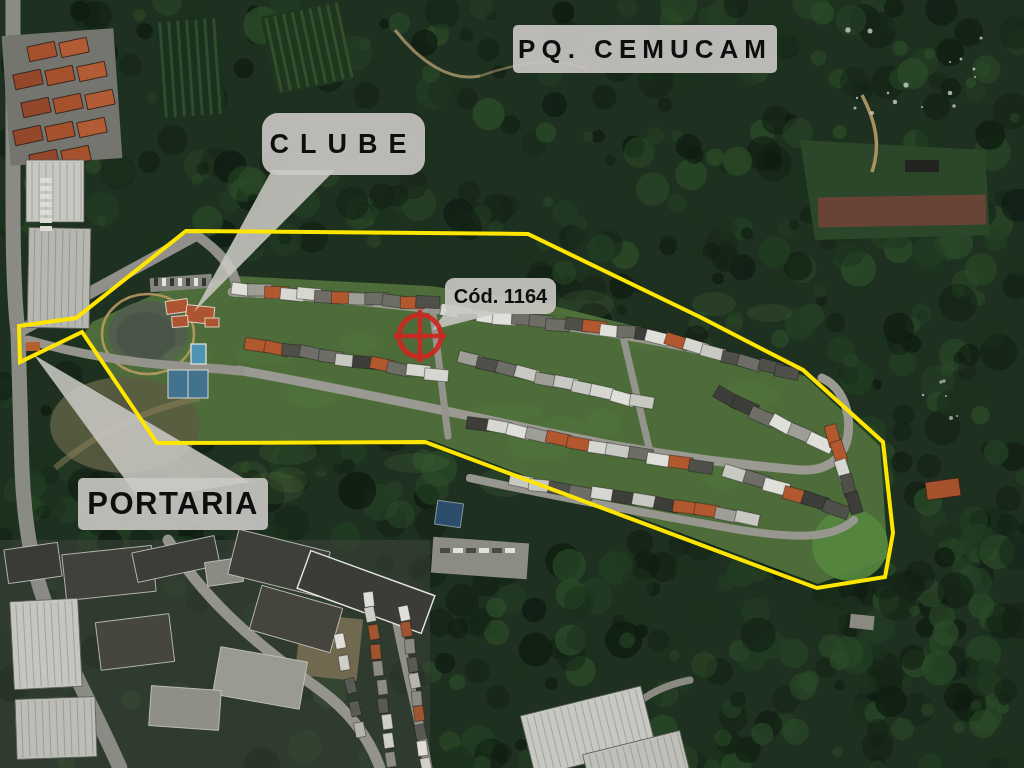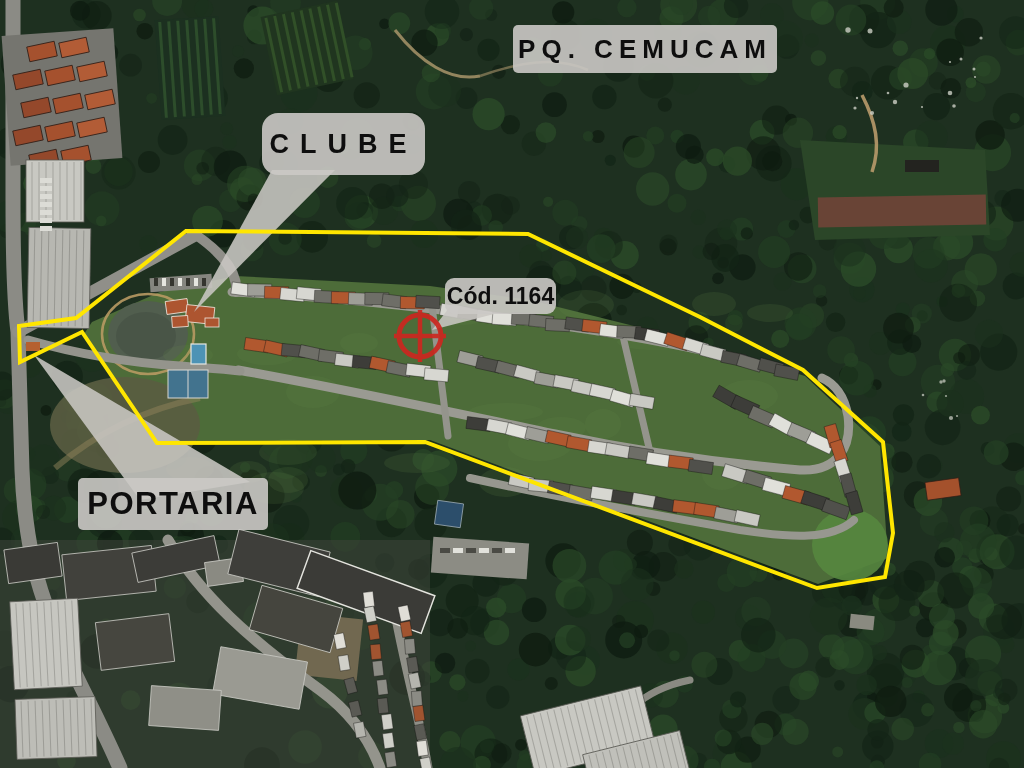--- a/index.html
+++ b/index.html
@@ -7,21 +7,21 @@
          font-family:"Liberation Sans",sans-serif;}
   #scene{position:absolute;left:0;top:0;width:1024px;height:768px;display:block;}
   .maplabel{position:absolute;background:rgba(203,201,197,0.9);color:#0e0e0e;
             font-weight:bold;text-align:center;white-space:nowrap;
             font-family:"Liberation Sans",sans-serif;}
   #lbl-park{left:513px;top:25px;width:264px;height:48px;line-height:48px;
             font-size:26px;letter-spacing:6px;border-radius:5px;}
   #lbl-club{left:262px;top:113px;width:163px;height:62px;line-height:62px;
             font-size:27px;letter-spacing:11px;border-radius:16px;}
   #lbl-cod{left:445px;top:278px;width:111px;height:36px;line-height:36px;
-           font-size:23px;letter-spacing:0px;border-radius:9px;}
+           font-size:20px;letter-spacing:0px;border-radius:9px;}
   #lbl-gate{left:78px;top:478px;width:190px;height:52px;line-height:52px;
             font-size:31px;letter-spacing:1.5px;border-radius:5px;}
 </style>
 </head>
 <body>
 
 <div id="stage">
   <svg id="scene" viewBox="0 0 1024 768">
     <g id="gBase">
       <rect x="0" y="0" width="1024" height="768" fill="#1e3020"></rect>

